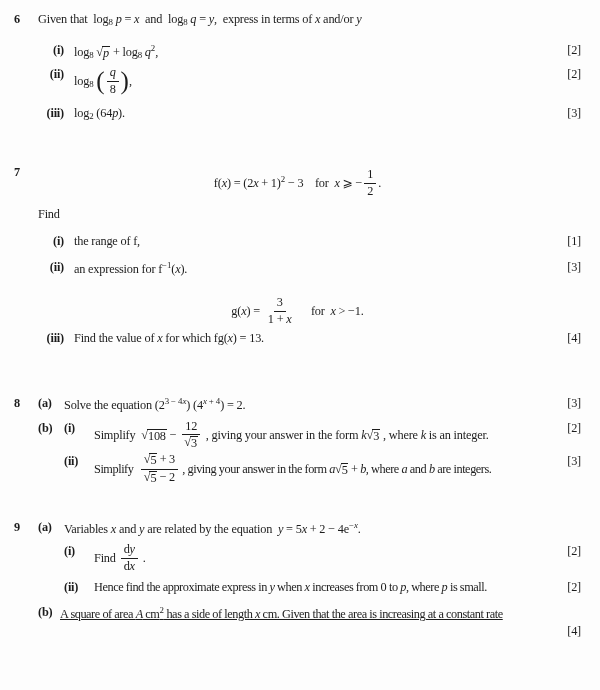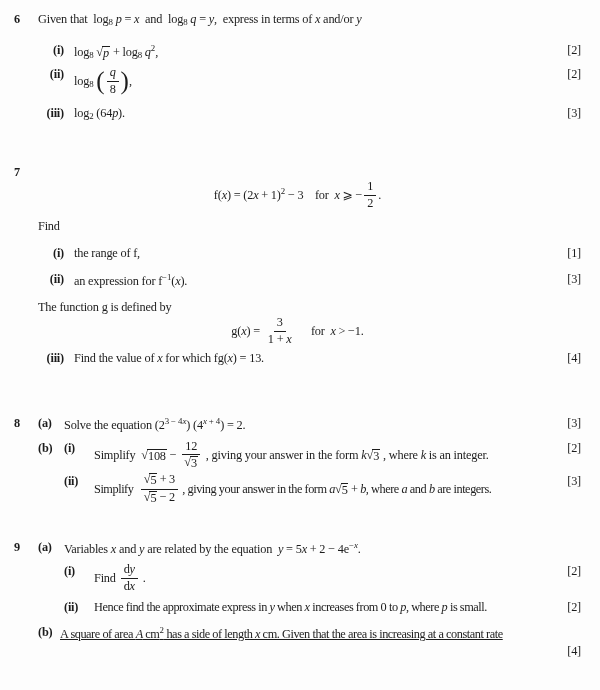--- a/index.html
+++ b/index.html
@@ -66,40 +66,37 @@
         <span class="part-label">(iii)</span>
         <span class="part-text"><span>log</span><span class="seg-sub">2</span><span> (64</span><span class="seg-i">p</span><span>).</span></span>
         <span class="marks">[3]</span>
       </div>
     </div>
   </div>
 
   <div class="question" style="margin-top:43px;">
     <div class="qnum">7</div>
     <div class="qbody">
-      <div class="eq-row" style="margin-top:16px;">
+      <div class="eq-row" style="margin-top:4px;">
         <span class="eq"><span>f(</span><span class="seg-i">x</span><span>) = (2</span><span class="seg-i">x</span><span> + 1)</span><span class="seg-sup">2</span><span> − 3    for  </span><span class="seg-i">x</span><span> ⩾ −</span><span class="frac"><span class="num"><span>1</span></span><span class="den"><span>2</span></span></span><span>.</span></span>
       </div>
       <div class="row" style="margin-top:8px;">
         <span class="header-text">Find</span>
       </div>
       <div class="row" style="margin-top:12px;">
         <span class="part-label">(i)</span>
         <span class="part-text"><span>the range of f,</span></span>
         <span class="marks">[1]</span>
       </div>
       <div class="row" style="margin-top:11px;">
         <span class="part-label">(ii)</span>
         <span class="part-text"><span>an expression for f</span><span class="seg-sup">−1</span><span>(</span><span class="seg-i">x</span><span>).</span></span>
         <span class="marks">[3]</span>
       </div>
-      <div class="row" style="margin-top:11px;">
-        <span class="header-text">The function g is defined by</span>
-      </div>
-      <div class="eq-row" style="margin-top:2px;">
+      <div class="eq-row" style="margin-top:20px;">
         <span class="eq"><span>g(</span><span class="seg-i">x</span><span>) = </span><span class="frac"><span class="num"><span>3</span></span><span class="den"><span>1 + </span><span class="seg-i">x</span></span></span><span>     for  </span><span class="seg-i">x</span><span> &gt; −1.</span></span>
       </div>
       <div class="row" style="margin-top:4px;">
         <span class="part-label">(iii)</span>
         <span class="part-text"><span>Find the value of </span><span class="seg-i">x</span><span> for which fg(</span><span class="seg-i">x</span><span>) = 13.</span></span>
         <span class="marks">[4]</span>
       </div>
     </div>
   </div>
 

